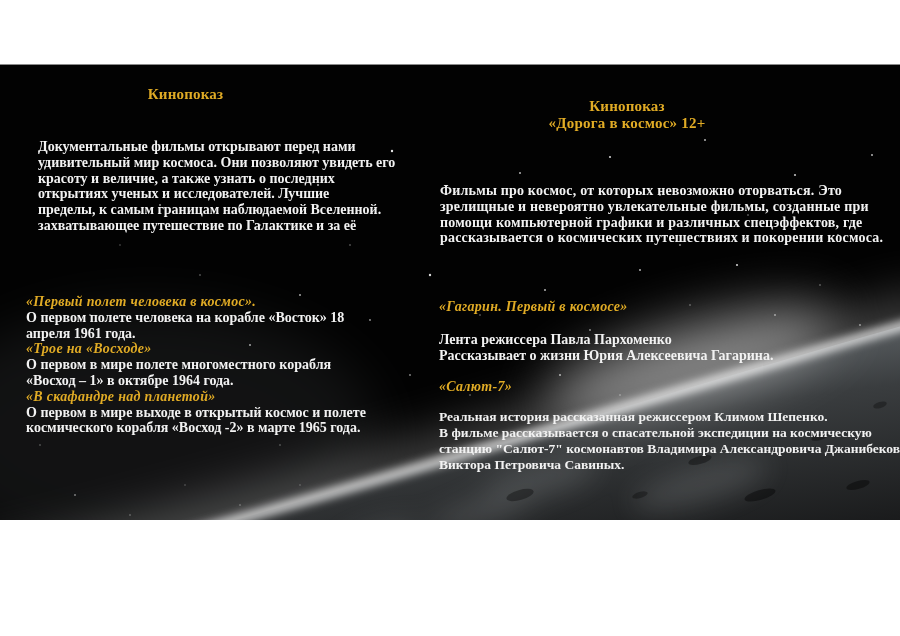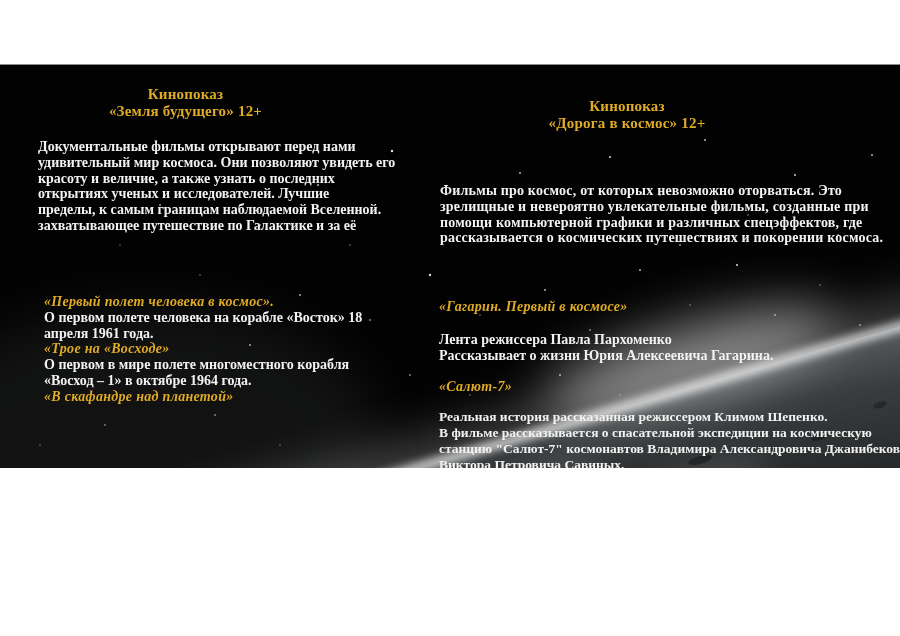--- a/index.html
+++ b/index.html
@@ -1,36 +1,36 @@
 <!DOCTYPE html>
 <html style="--gold: #e0ab25;"><head>
 <meta charset="utf-8">
 <style>
   html,body{margin:0;padding:0;background:#fff;}
   .canvas{
-    position:relative;width:900px;height:468px;background:#ffffff;
+    position:relative;width:900px;height:520px;background:#ffffff;
     overflow:hidden;font-family:"Liberation Serif","DejaVu Serif",serif;
   }
   .slide{
     position:absolute;left:0;top:64px;width:900px;height:507px;
     background:#000;overflow:hidden;
     border-top:1px solid #8a8a8a;border-bottom:1px solid #8a8a8a;
   }
   .bg{position:absolute;left:0;top:0;width:900px;height:507px;display:block;}
   .hdr{
     position:absolute;text-align:center;font-weight:700;font-size:15px;line-height:17px;
     color:var(--gold);letter-spacing:.2px;
   }
   .hdr-left{left:38px;top:21px;width:295px;}
   .hdr-right{left:439px;top:33px;width:376px;}
   .intro{position:absolute;color:#f2f2f2;font-size:14px;line-height:15.8px;}
   .intro-left{left:38px;top:74px;font-weight:700;}
   .intro-right{left:440px;top:118px;font-weight:700;letter-spacing:.2px;}
   .films{position:absolute;font-size:14px;line-height:15.8px;color:#f2f2f2;font-weight:700;}
-  .films-left{left:44px;top:229px;}
+  .films-left{left:26px;top:229px;}
   .films-right{left:439px;top:234px;}
   .film-title{color:var(--gold);font-style:italic;font-weight:700;letter-spacing:.3px;}
   .line{white-space:nowrap;}
   .films-right .film-desc{margin-top:17px;}
   .films-right .film + .film{margin-top:16px;}
   .films-right .film:nth-child(2) .film-desc{margin-top:14px;font-size:13.5px;}
 </style>
 </head>
 <body>
 
@@ -141,21 +141,20 @@
         <ellipse cx="430" cy="468" rx="9" ry="4" transform="rotate(-16 430 468)" opacity=".3"></ellipse>
         <ellipse cx="330" cy="486" rx="8" ry="3" transform="rotate(-16 330 486)" opacity=".3"></ellipse>
         <ellipse cx="800" cy="470" rx="22" ry="7" transform="rotate(-16 800 470)" opacity=".45"></ellipse>
         <ellipse cx="560" cy="490" rx="14" ry="5" transform="rotate(-16 560 490)" opacity=".4"></ellipse>
         <ellipse cx="870" cy="485" rx="16" ry="6" transform="rotate(-16 870 485)" opacity=".45"></ellipse>
       </g>
     </svg>
 
     <div class="hdr hdr-left">
       <div>Кинопоказ</div>
-      <div>«Земля будущего» 12+</div>
     </div>
     <div class="intro intro-left">
         <div class="line">Документальные фильмы открывают перед нами</div>
         <div class="line">удивительный мир космоса. Они позволяют увидеть его</div>
         <div class="line">красоту и величие, а также узнать о последних</div>
         <div class="line">открытиях ученых и исследователей. Лучшие</div>
         <div class="line">пределы, к самым границам наблюдаемой Вселенной.</div>
         <div class="line">захватывающее путешествие по Галактике и за её</div>
       </div>
     <div class="films films-left">
@@ -168,20 +167,24 @@
         </div>
         <div class="film">
           <div class="film-title line">«Трое на «Восходе»</div>
           <div class="film-desc">
             <div class="line">О первом в мире полете многоместного корабля</div>
             <div class="line">«Восход – 1» в октябре 1964 года.</div>
           </div>
         </div>
         <div class="film">
           <div class="film-title line">«В скафандре над планетой»</div>
+          <div class="film-desc">
+            <div class="line">О первом в мире выходе в открытый космос и полете</div>
+            <div class="line">космического корабля «Восход -2» в марте 1965 года.</div>
+          </div>
         </div>
       </div>
 
     <div class="hdr hdr-right">
       <div>Кинопоказ</div>
       <div>«Дорога в космос» 12+</div>
     </div>
     <div class="intro intro-right">
         <div class="line">Фильмы про космос, от которых невозможно оторваться. Это</div>
         <div class="line">зрелищные и невероятно увлекательные фильмы, созданные при</div>

